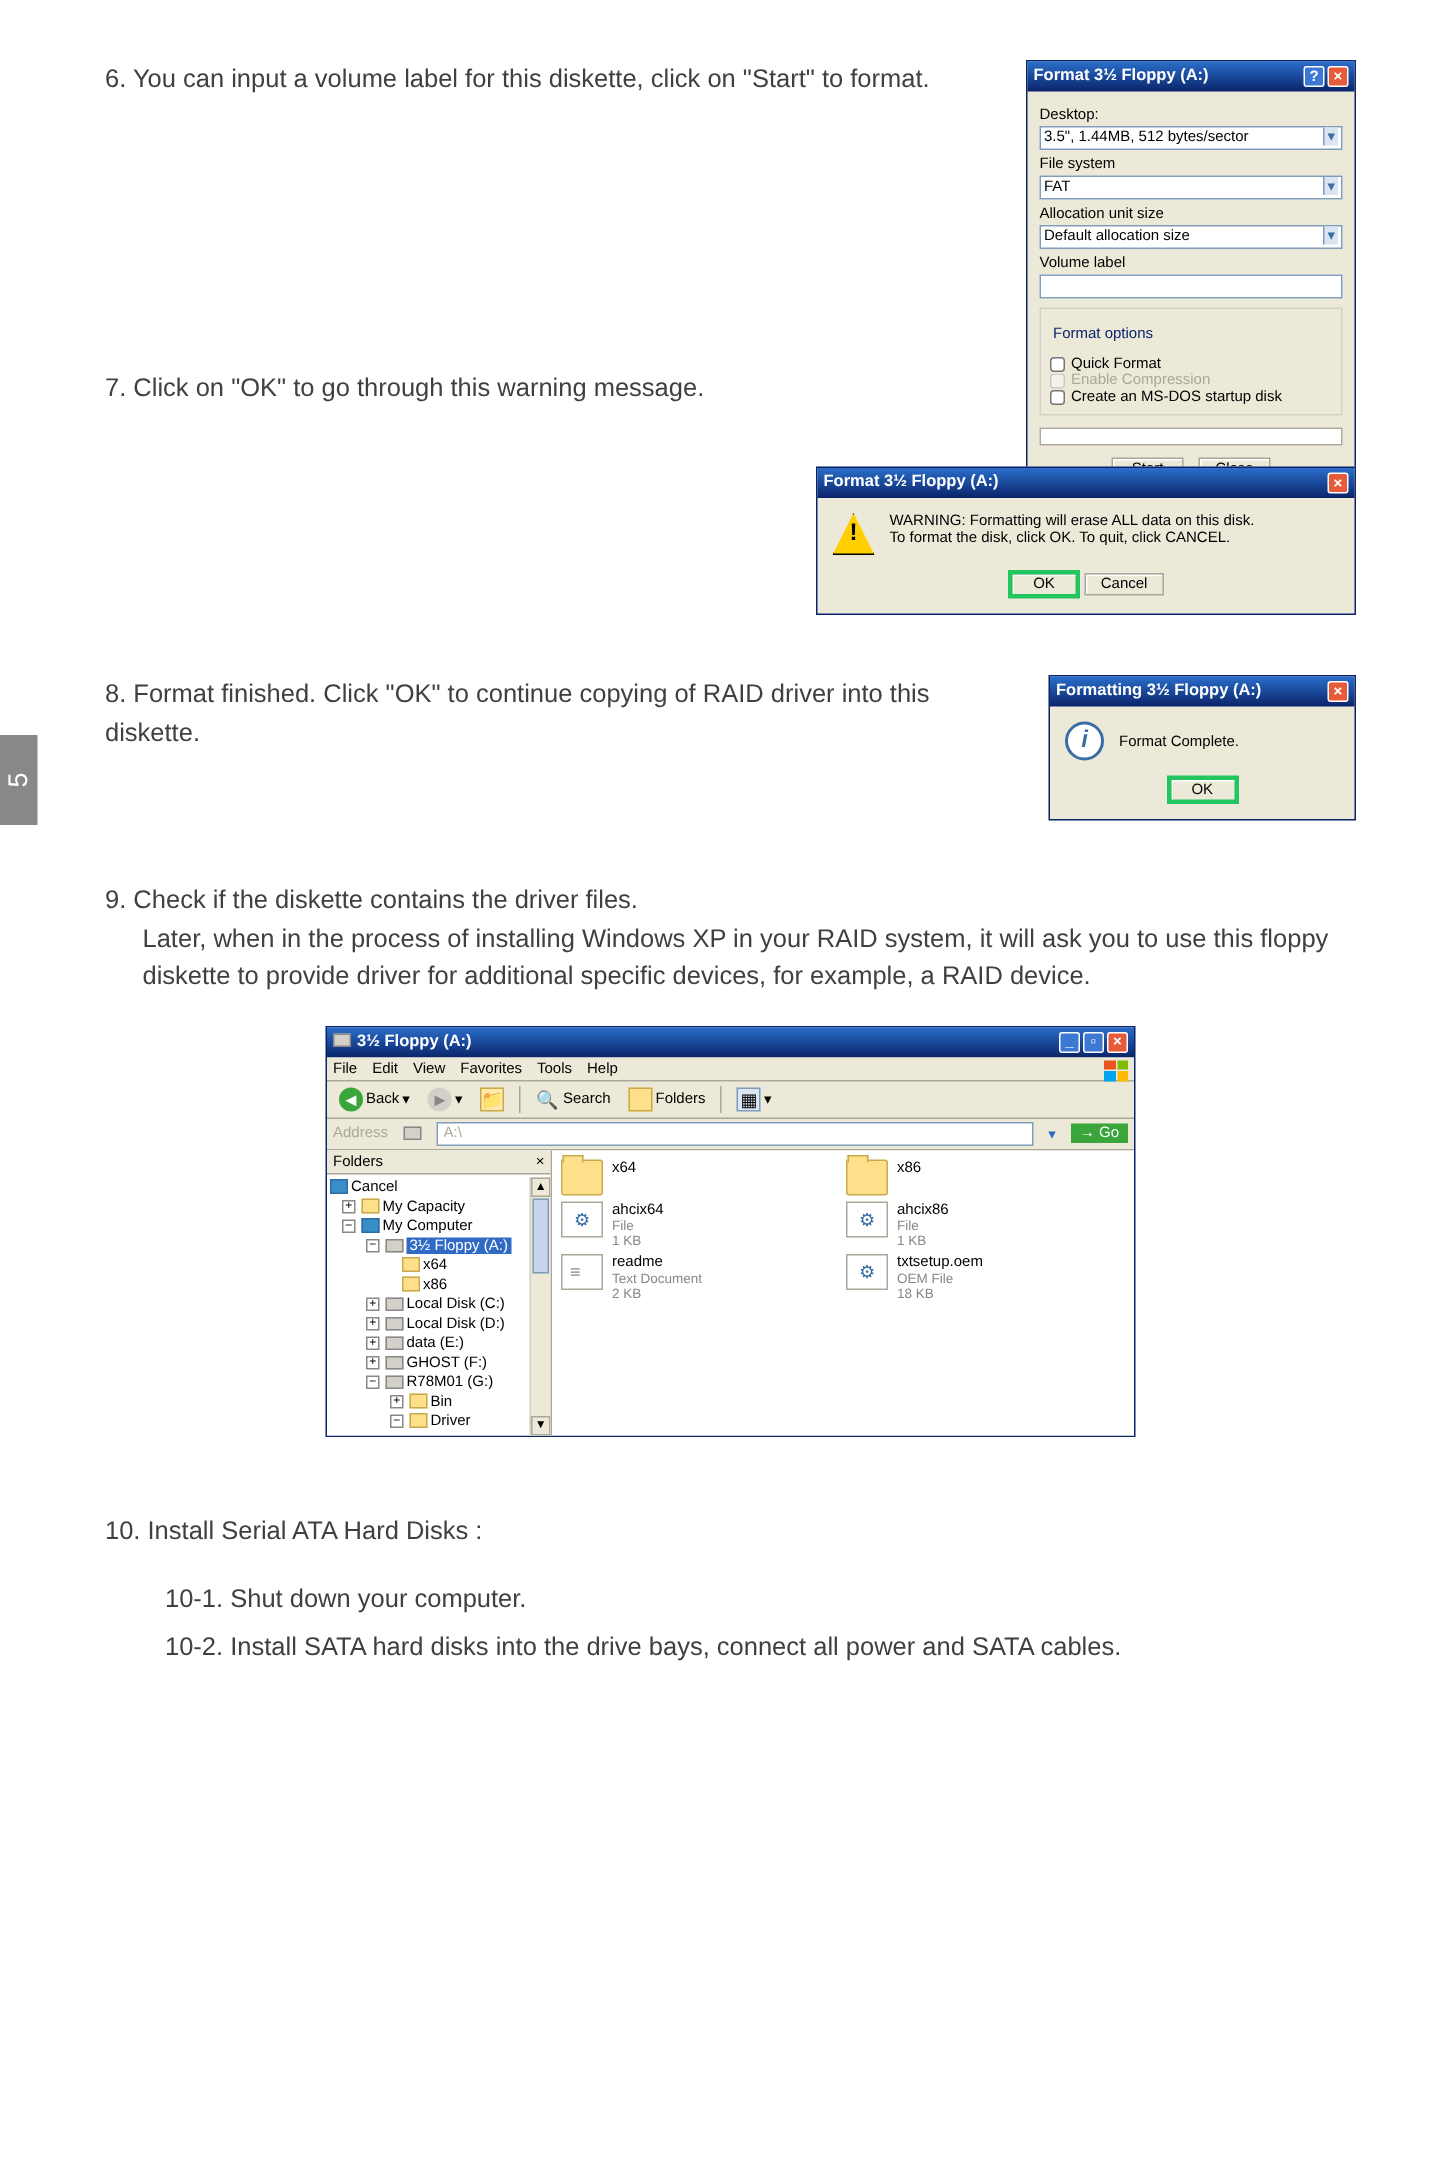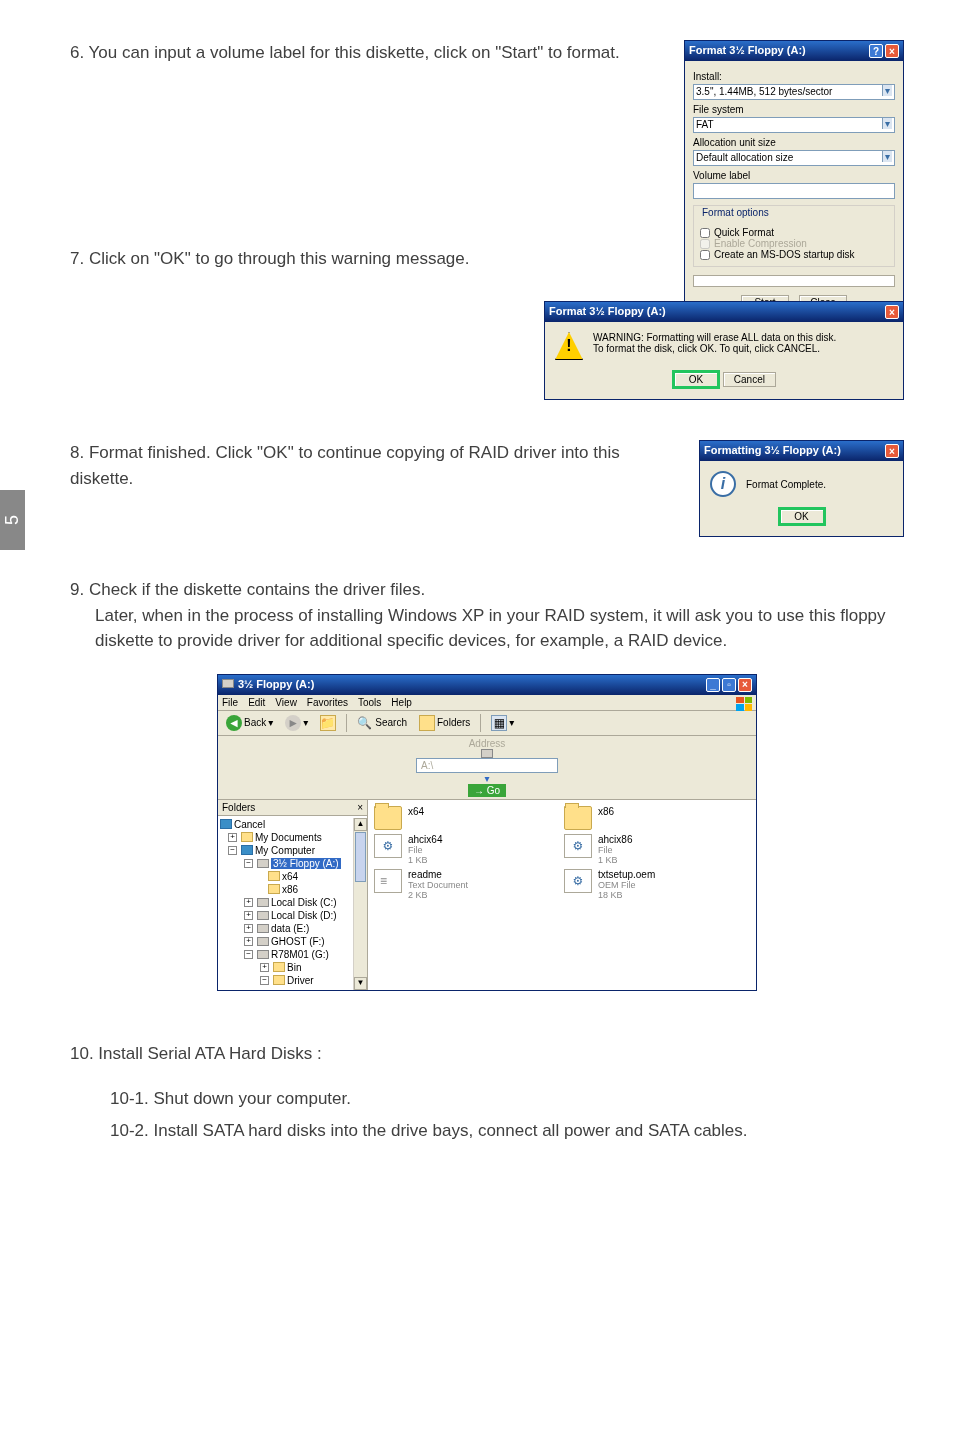--- a/index.html
+++ b/index.html
@@ -21,21 +21,21 @@
   .xp-close, .xp-help, .xp-min, .xp-max { width:14px; height:14px; display:flex; align-items:center; justify-content:center; cursor:pointer; font-size:10px; font-weight:bold; border:1px solid #fff; border-radius:2px; }
   .xp-close { background:#e75a3a; color:#fff; }
   .xp-help, .xp-min, .xp-max { background:#3d79d4; color:#fff; }
 
   .format-dialog { width: 220px; }
   .format-body { padding: 6px 8px 10px; }
   .fd-label { font-size:10px; margin-top:4px; margin-bottom:2px; color:#000; }
   .fd-select, .fd-input { width:100%; border:1px solid #7f9db9; background:#fff; font-size:10px; padding:1px 2px; height:16px; }
   .fd-select { background:#fff; position:relative; }
   .fd-select::after { content:"▾"; position:absolute; right:2px; top:0; background:#dbe5f1; border-left:1px solid #7f9db9; padding:0 2px; color:#3a6ea5; font-size:10px; }
-  .fd-fieldset { border:1px solid #d4d0c8; margin-top:6px; padding:10px 6px 6px; }
+  .fd-fieldset { border:1px solid #d4d0c8; margin-top:6px; padding:20px 6px 6px; }
   .fd-fieldset .legend { color:#0a246a; font-size:10px; position:relative; top:-9px; background:#ece9d8; padding:0 2px; }
   .fd-check { font-size:10px; display:flex; align-items:center; gap:4px; margin:0; }
   .fd-check.disabled { color:#aca899; }
   .fd-check input { width:10px; height:10px; }
   .fd-progress { border:1px solid #aca899; height:12px; margin-top:8px; background:#fff; }
   .fd-btnrow { display:flex; justify-content:center; gap:10px; margin-top:8px; }
   .xp-btn { border:1px solid #aca899; background:#ece9d8; padding:1px 10px; font-size:10px; cursor:pointer; min-width:48px; box-shadow: 1px 1px 0 #fff inset; }
   .xp-btn.default { border:3px solid #22c55e; }
 
   .warning-dialog { width: 360px; }
@@ -51,21 +51,21 @@
   .exp-menubar { background:#ece9d8; padding:2px 4px; font-size:10px; display:flex; gap:10px; border-bottom:1px solid #aca899; }
   .exp-toolbar { background:#ece9d8; padding:3px 4px; display:flex; align-items:center; gap:4px; border-bottom:1px solid #aca899; }
   .tb-btn { display:flex; align-items:center; gap:2px; padding:1px 4px; cursor:pointer; }
   .tb-icon { width:16px; height:16px; display:flex; align-items:center; justify-content:center; font-size:12px; }
   .back-icon { background:#3aa53a; border-radius:50%; color:#fff; }
   .fwd-icon { background:#d4d0c8; border-radius:50%; color:#888; }
   .up-icon { background:#ffe9a8; border:1px solid #c9a94e; }
   .search-icon-i { color:#3a6ea5; }
   .folders-icon { background:#ffe08a; border:1px solid #c9a94e; }
   .views-icon { background:#dbe5f1; border:1px solid #7f9db9; }
-  .exp-addr { background:#ece9d8; padding:2px 4px; display:flex; align-items:center; gap:0; border-bottom:1px solid #aca899;flex-direction:column; }
+  .exp-addr { background:#ece9d8; padding:2px 4px; display:flex; align-items:center; gap:10px; border-bottom:1px solid #aca899; }
   .addr-input { flex:1; border:1px solid #7f9db9; background:#fff; padding:1px 4px; height:16px; font-size:10px; color:#aca899; }
   .go-btn { background:#3aa53a; color:#fff; padding:1px 6px; font-size:10px; cursor:pointer;text-align:right; }
   .exp-body { display:flex; height:190px; }
   .exp-tree { width:150px; border-right:1px solid #aca899; background:#fff; overflow:hidden; position:relative; }
   .tree-head { background:#ece9d8; padding:2px 4px; display:flex; justify-content:space-between; border-bottom:1px solid #aca899; }
   .tree-body { padding:2px; font-size:10px; }
   .tree-item { display:flex; align-items:center; gap:2px; padding:1px 0; white-space:nowrap; }
   .tree-sel { background:#316ac5; color:#fff; padding:0 2px; display:inline; }
   .expander { width:9px; height:9px; border:1px solid #888; display:inline-flex; align-items:center; justify-content:center; font-size:8px; line-height:1; margin-right:2px; cursor:pointer; }
   .folder-ico { width:12px; height:10px; background:#ffe08a; border:1px solid #c9a94e; display:inline-block; }
@@ -106,21 +106,21 @@
     </div>
     <div class="xp-dialog format-dialog">
       <div class="xp-title">
         <span>Format 3½ Floppy (A:)</span>
         <div class="title-btns">
           <div class="xp-help">?</div>
           <div class="xp-close">×</div>
         </div>
       </div>
       <div class="format-body">
-        <div class="fd-label">Install:</div>
+        <div class="fd-label">Desktop:</div>
         <div class="fd-select">3.5", 1.44MB, 512 bytes/sector</div>
         <div class="fd-label">File system</div>
         <div class="fd-select">FAT</div>
         <div class="fd-label">Allocation unit size</div>
         <div class="fd-select">Default allocation size</div>
         <div class="fd-label">Volume label</div>
         <input class="fd-input" value="" style="">
         <div class="fd-fieldset">
           <span class="legend">Format options</span>
           <label class="fd-check">
@@ -245,21 +245,21 @@
             <span style="cursor:pointer;">×</span>
           </div>
         <div class="tree-body">
           <div class="tree-item">
               <span class="desk-ico"></span>
               <span>Cancel</span>
             </div>
           <div class="tree-item" style="padding-left:8px;">
               <span class="expander">+</span>
               <span class="folder-ico"></span>
-              <span>My Documents</span>
+              <span>My Capacity</span>
             </div>
           <div class="tree-item" style="padding-left:8px;">
               <span class="expander">−</span>
               <span class="desk-ico"></span>
               <span>My Computer</span>
             </div>
           <div class="tree-item" style="padding-left:24px;">
               <span class="expander">−</span>
               <span class="drive-ico"></span>
               <span class="tree-sel">3½ Floppy (A:)</span>

